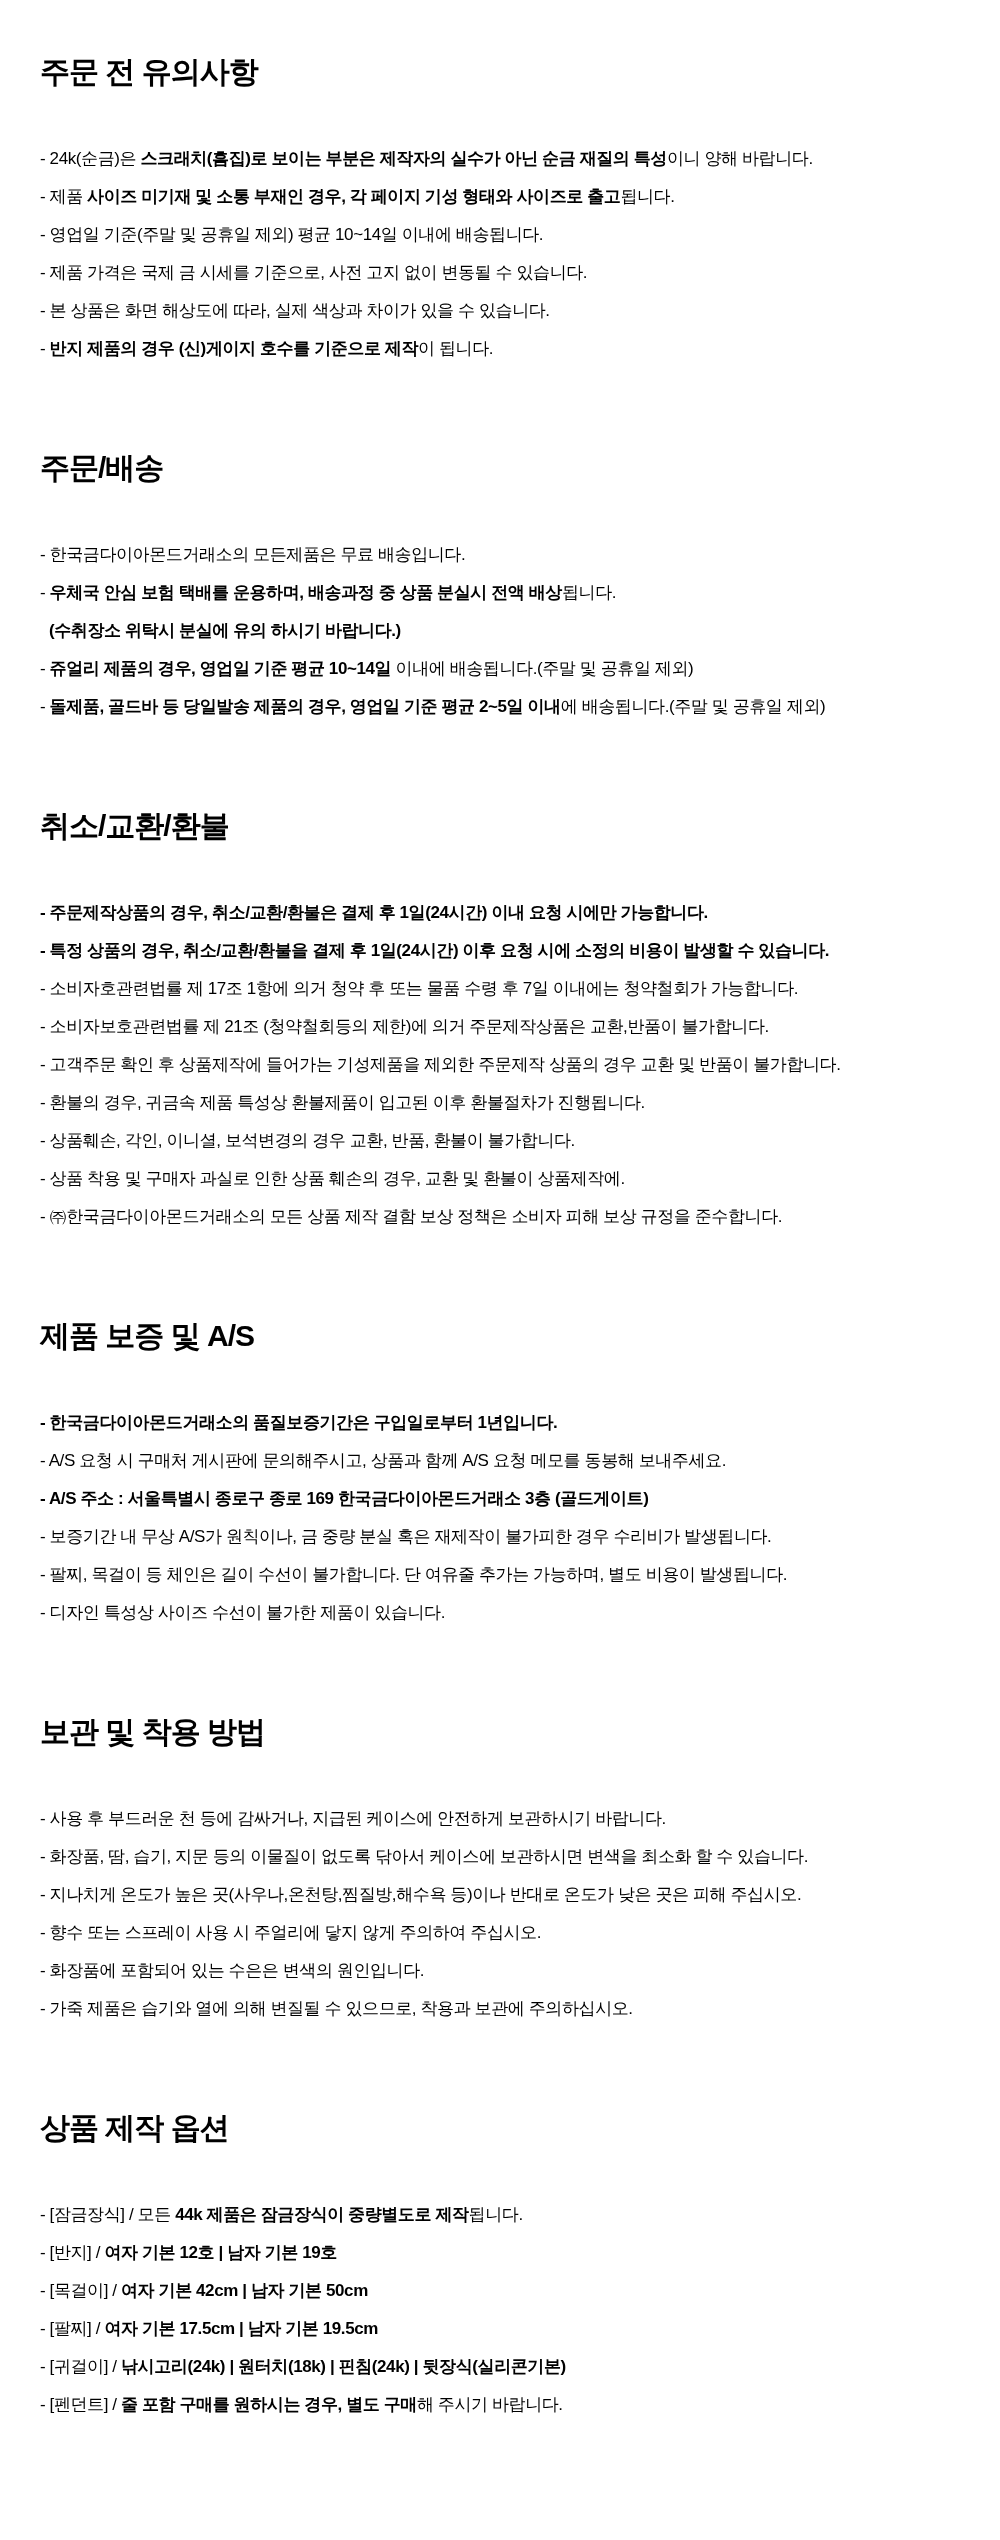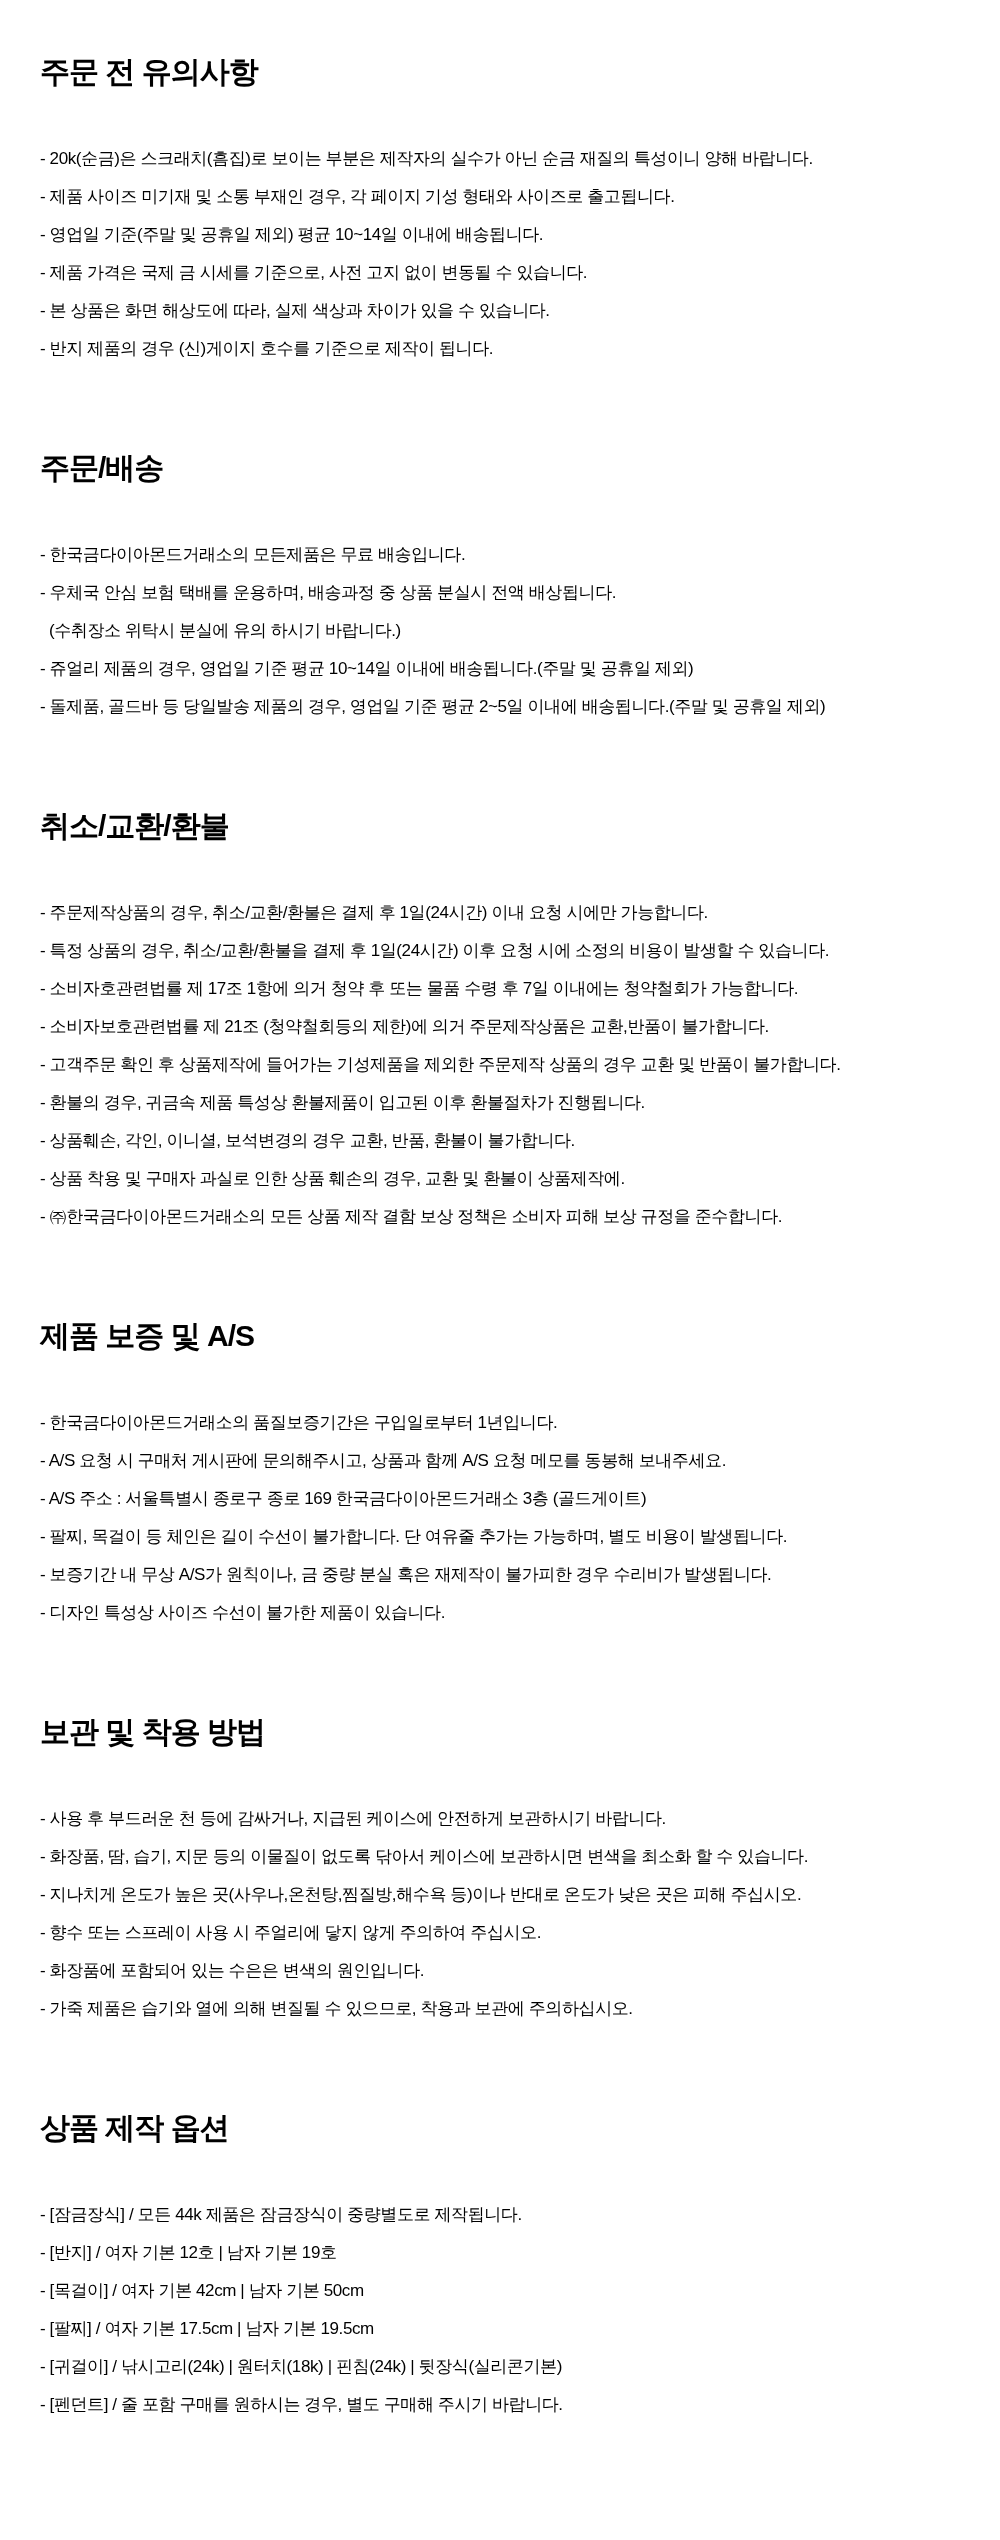--- a/index.html
+++ b/index.html
@@ -39,32 +39,32 @@
     line-height: 38px;
     letter-spacing: -0.4px;
     white-space: nowrap;
     color: #000000;
     font-weight: 400;
   }
   p.item.indent {
     padding-left: 9px;
   }
   p.item .b {
-    font-weight: 400;
+    font-weight: 700;
   }
 </style>
 </head>
 <body style="background: rgb(255, 255, 255); color: rgb(0, 0, 0);">
 
 <main class="page">
   <div id="sections-root">
   <section class="notice-section">
     <h2 class="heading">주문 전 유의사항</h2>
     <div class="items">
-          <p class="item"><span class="seg">- 20k(순금)은 </span><span class="seg b">스크래치(흠집)로 보이는 부분은 제작자의 실수가 아닌 순금 재질의 특성</span><span class="seg">이니 양해 바랍니다.</span></p>
+          <p class="item"><span class="seg">- 24k(순금)은 </span><span class="seg b">스크래치(흠집)로 보이는 부분은 제작자의 실수가 아닌 순금 재질의 특성</span><span class="seg">이니 양해 바랍니다.</span></p>
           <p class="item"><span class="seg">- 제품 </span><span class="seg b">사이즈 미기재 및 소통 부재인 경우, 각 페이지 기성 형태와 사이즈로 출고</span><span class="seg">됩니다.</span></p>
           <p class="item"><span class="seg">- 영업일 기준(주말 및 공휴일 제외) 평균 10~14일 이내에 배송됩니다.</span></p>
           <p class="item"><span class="seg">- 제품 가격은 국제 금 시세를 기준으로, 사전 고지 없이 변동될 수 있습니다.</span></p>
           <p class="item"><span class="seg">- 본 상품은 화면 해상도에 따라, 실제 색상과 차이가 있을 수 있습니다.</span></p>
           <p class="item"><span class="seg">- </span><span class="seg b">반지 제품의 경우 (신)게이지 호수를 기준으로 제작</span><span class="seg">이 됩니다.</span></p>
         </div>
   </section>
 
   <section class="notice-section">
     <h2 class="heading">주문/배송</h2>
@@ -91,22 +91,22 @@
           <p class="item"><span class="seg">- ㈜한국금다이아몬드거래소의 모든 상품 제작 결함 보상 정책은 소비자 피해 보상 규정을 준수합니다.</span></p>
         </div>
   </section>
 
   <section class="notice-section">
     <h2 class="heading">제품 보증 및 A/S</h2>
     <div class="items">
           <p class="item"><span class="seg b">- 한국금다이아몬드거래소의 품질보증기간은 구입일로부터 1년입니다.</span></p>
           <p class="item"><span class="seg">- A/S 요청 시 구매처 게시판에 문의해주시고, 상품과 함께 A/S 요청 메모를 동봉해 보내주세요.</span></p>
           <p class="item"><span class="seg b">- A/S 주소 : 서울특별시 종로구 종로 169 한국금다이아몬드거래소 3층 (골드게이트)</span></p>
+          <p class="item"><span class="seg">- 보증기간 내 무상 A/S가 원칙이나, 금 중량 분실 혹은 재제작이 불가피한 경우 수리비가 발생됩니다.</span></p>
           <p class="item"><span class="seg">- 팔찌, 목걸이 등 체인은 길이 수선이 불가합니다. 단 여유줄 추가는 가능하며, 별도 비용이 발생됩니다.</span></p>
-          <p class="item"><span class="seg">- 보증기간 내 무상 A/S가 원칙이나, 금 중량 분실 혹은 재제작이 불가피한 경우 수리비가 발생됩니다.</span></p>
           <p class="item"><span class="seg">- 디자인 특성상 사이즈 수선이 불가한 제품이 있습니다.</span></p>
         </div>
   </section>
 
   <section class="notice-section">
     <h2 class="heading">보관 및 착용 방법</h2>
     <div class="items">
           <p class="item"><span class="seg">- 사용 후 부드러운 천 등에 감싸거나, 지급된 케이스에 안전하게 보관하시기 바랍니다.</span></p>
           <p class="item"><span class="seg">- 화장품, 땀, 습기, 지문 등의 이물질이 없도록 닦아서 케이스에 보관하시면 변색을 최소화 할 수 있습니다.</span></p>
           <p class="item"><span class="seg">- 지나치게 온도가 높은 곳(사우나,온천탕,찜질방,해수욕 등)이나 반대로 온도가 낮은 곳은 피해 주십시오.</span></p>

